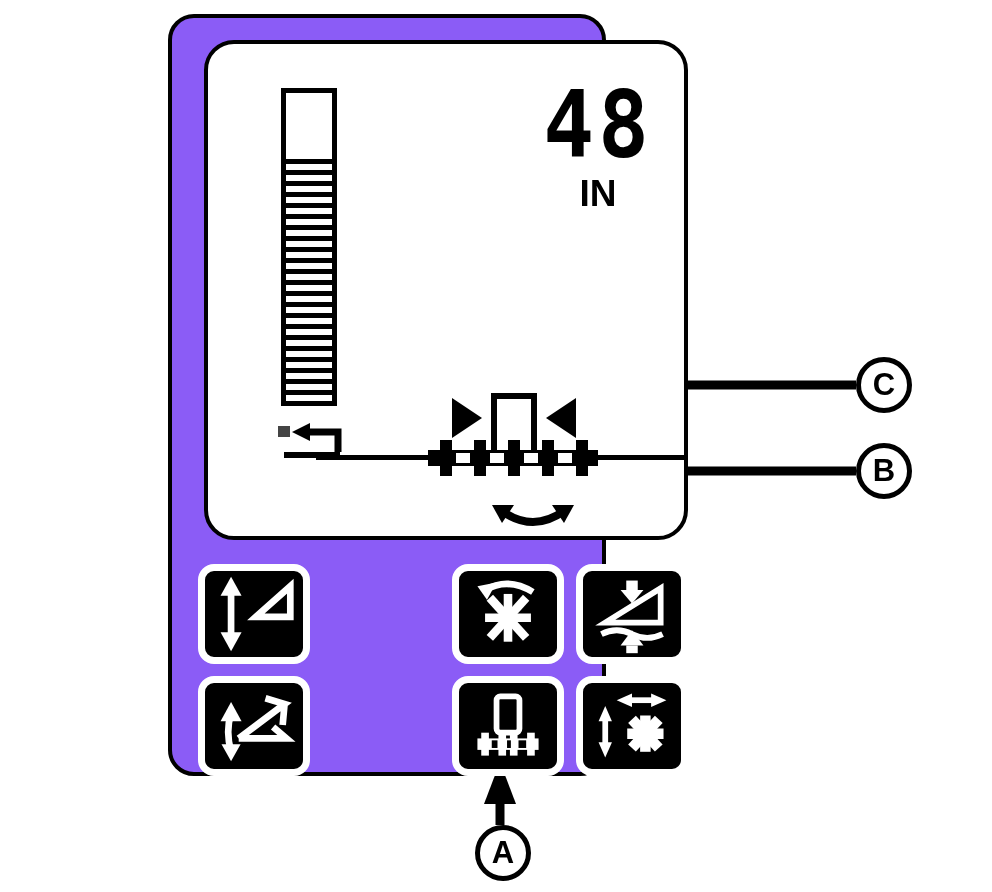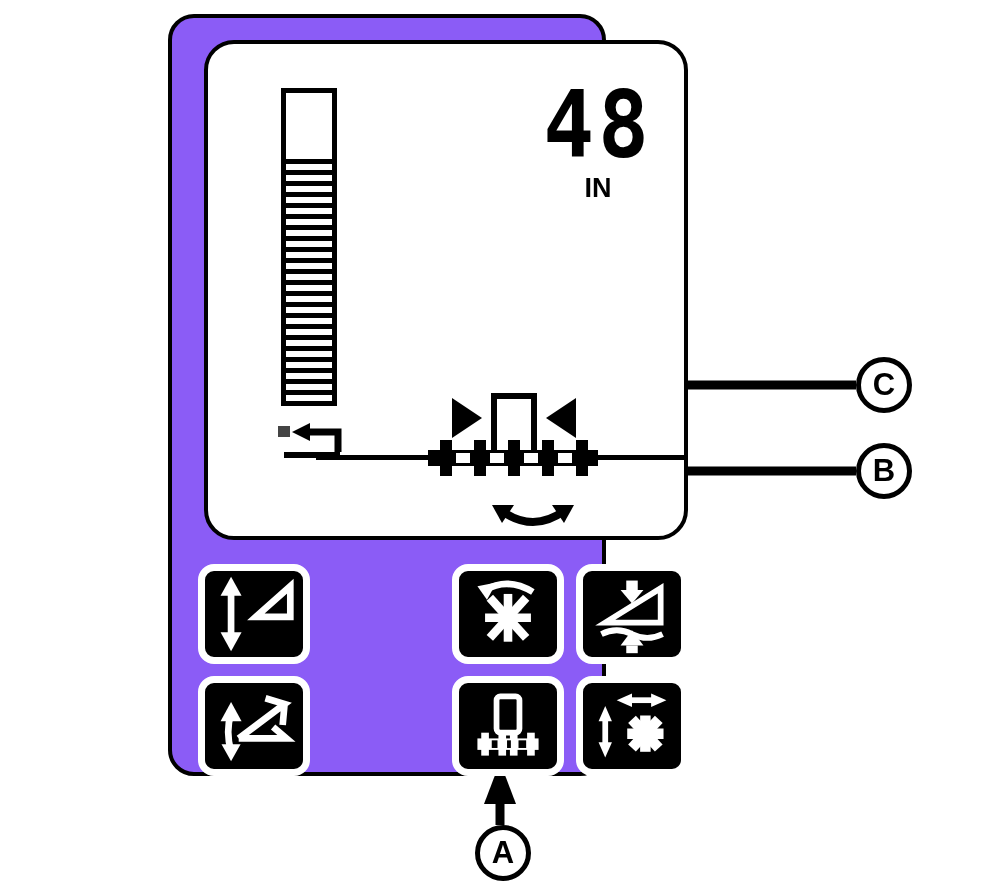--- a/index.html
+++ b/index.html
@@ -75,21 +75,21 @@
     font-family: "DejaVu Sans Mono", monospace;
     font-size: 92px;
     font-weight: bold;
     line-height: 0.95;
     letter-spacing: 4px;
     color: #000000;
     transform: scaleX(0.92);
   }
   #unit-label {
     font-family: "Liberation Sans", sans-serif;
-    font-size: 27px;
+    font-size: 37px;
     font-weight: bold;
     color: #000000;
     margin-top: 4px;
     letter-spacing: 0px;
   }
 
   
   #return-indicator {
     position: absolute;
     left: 70px;

